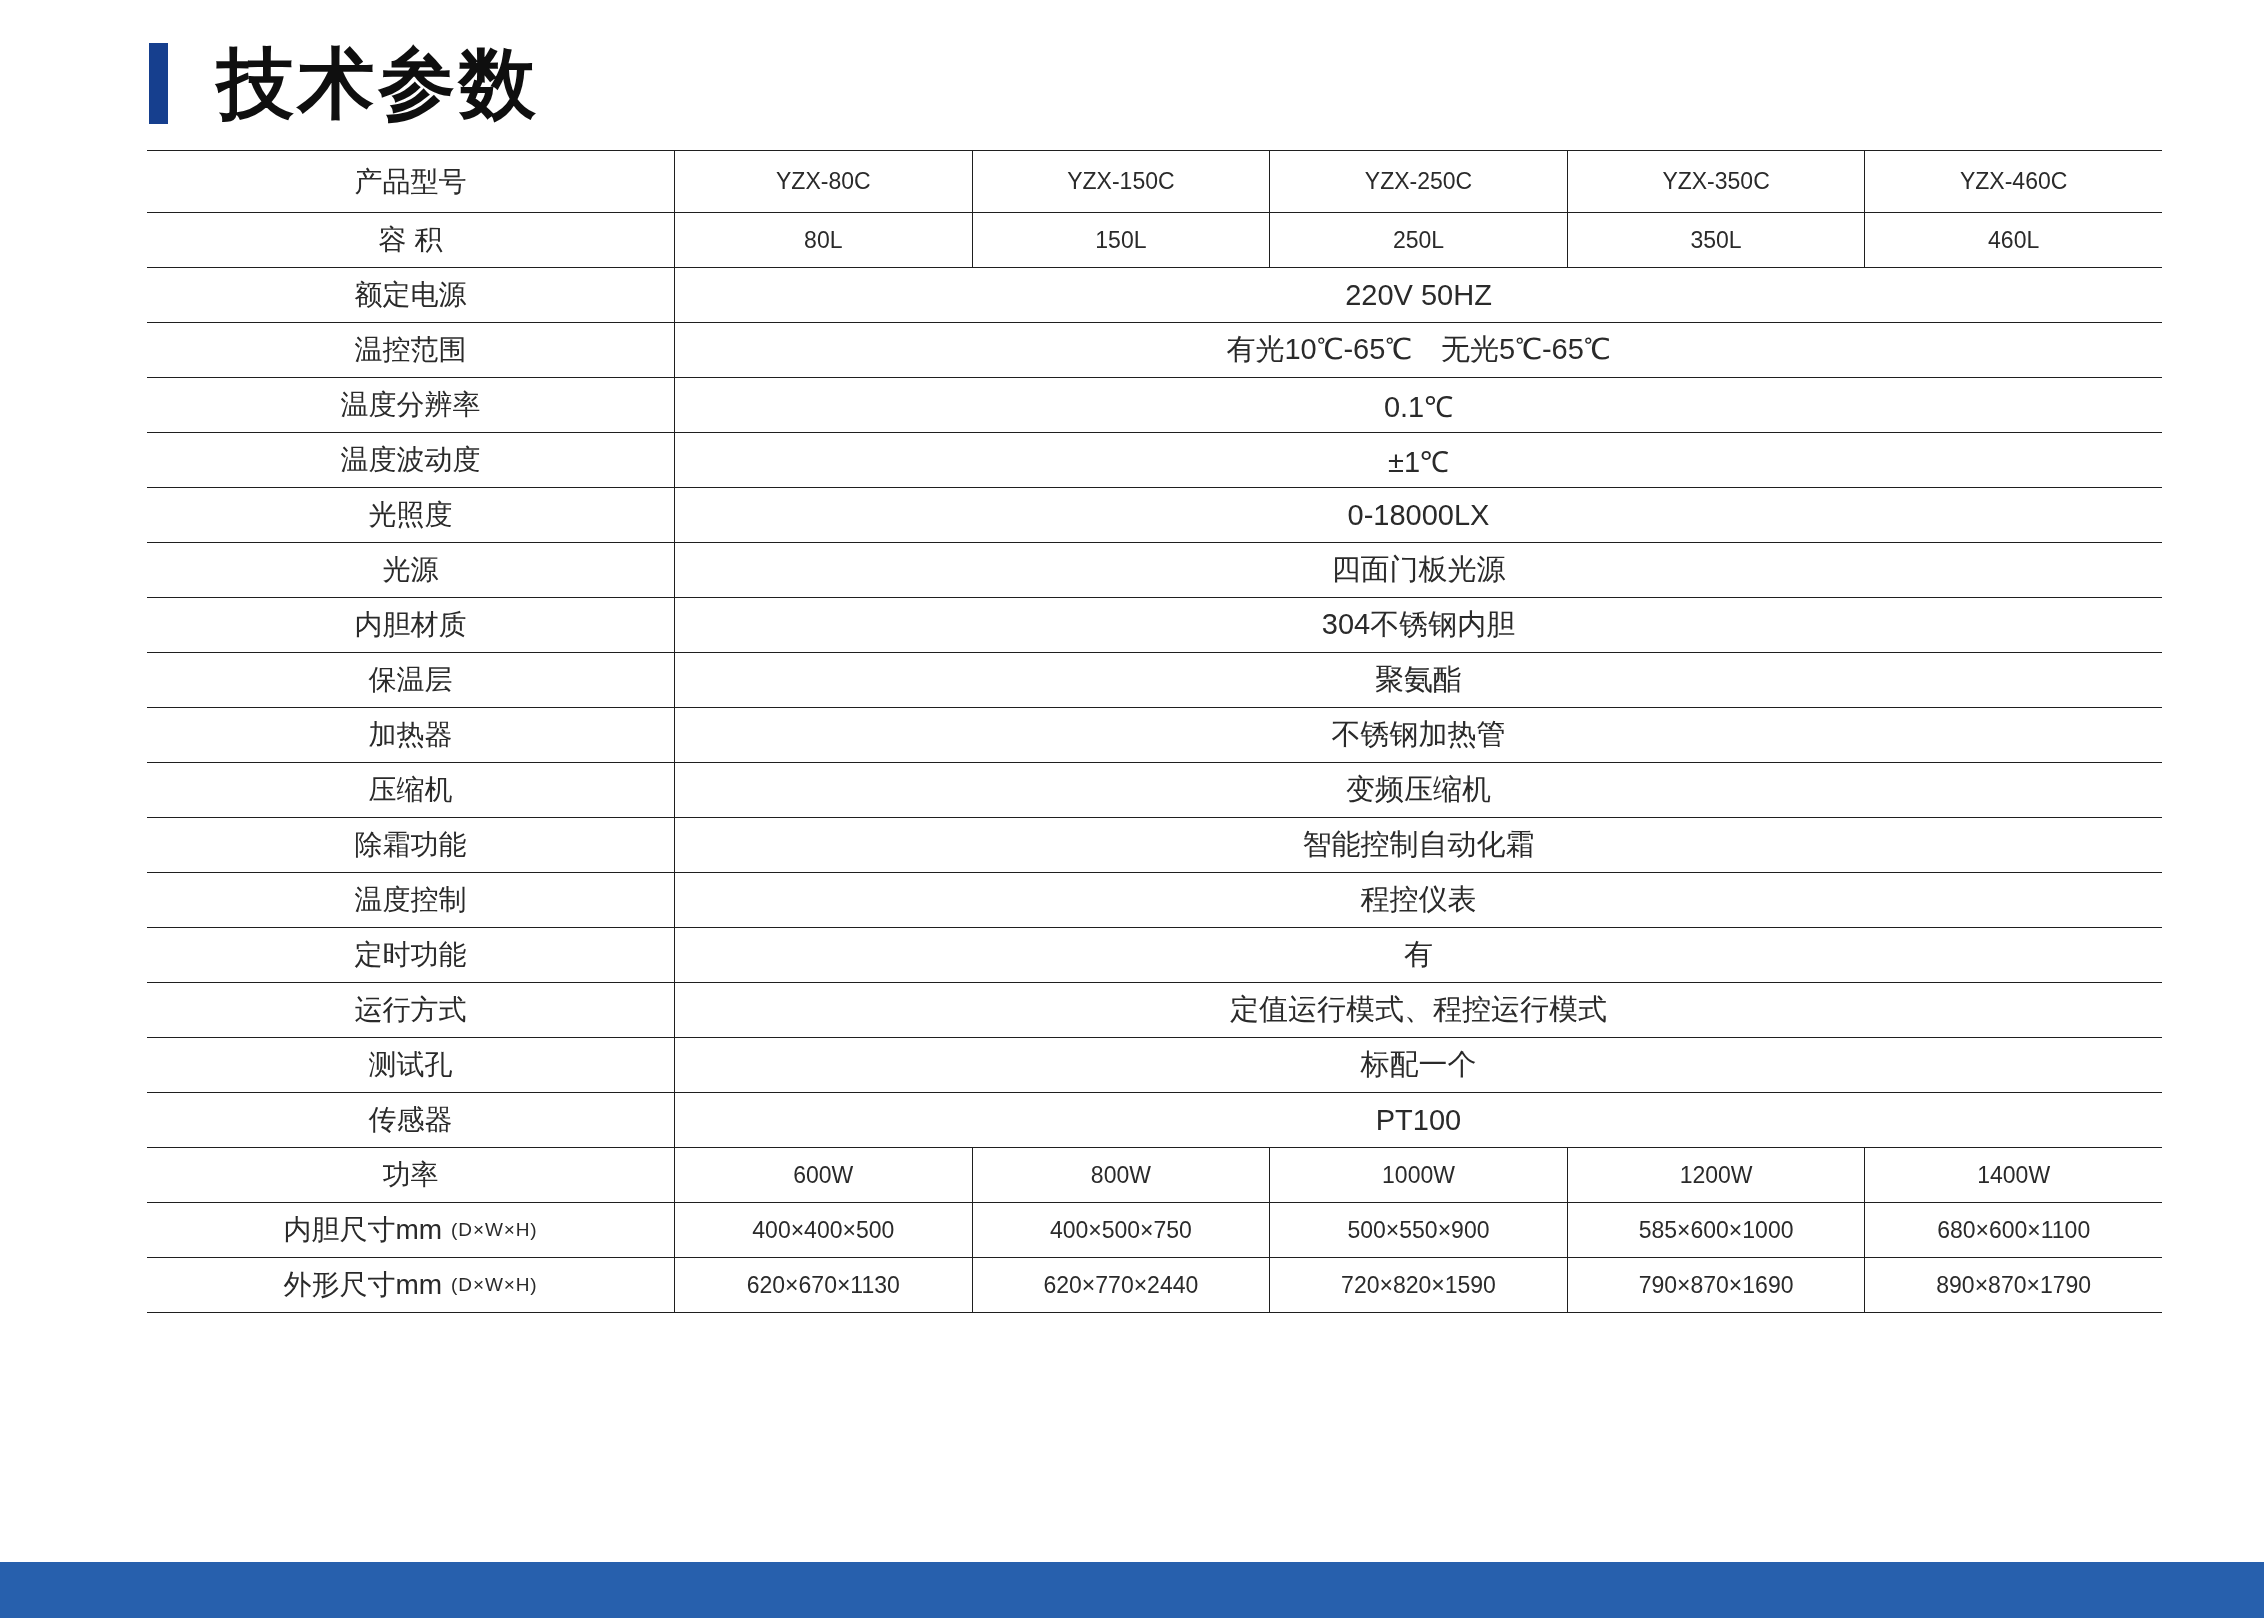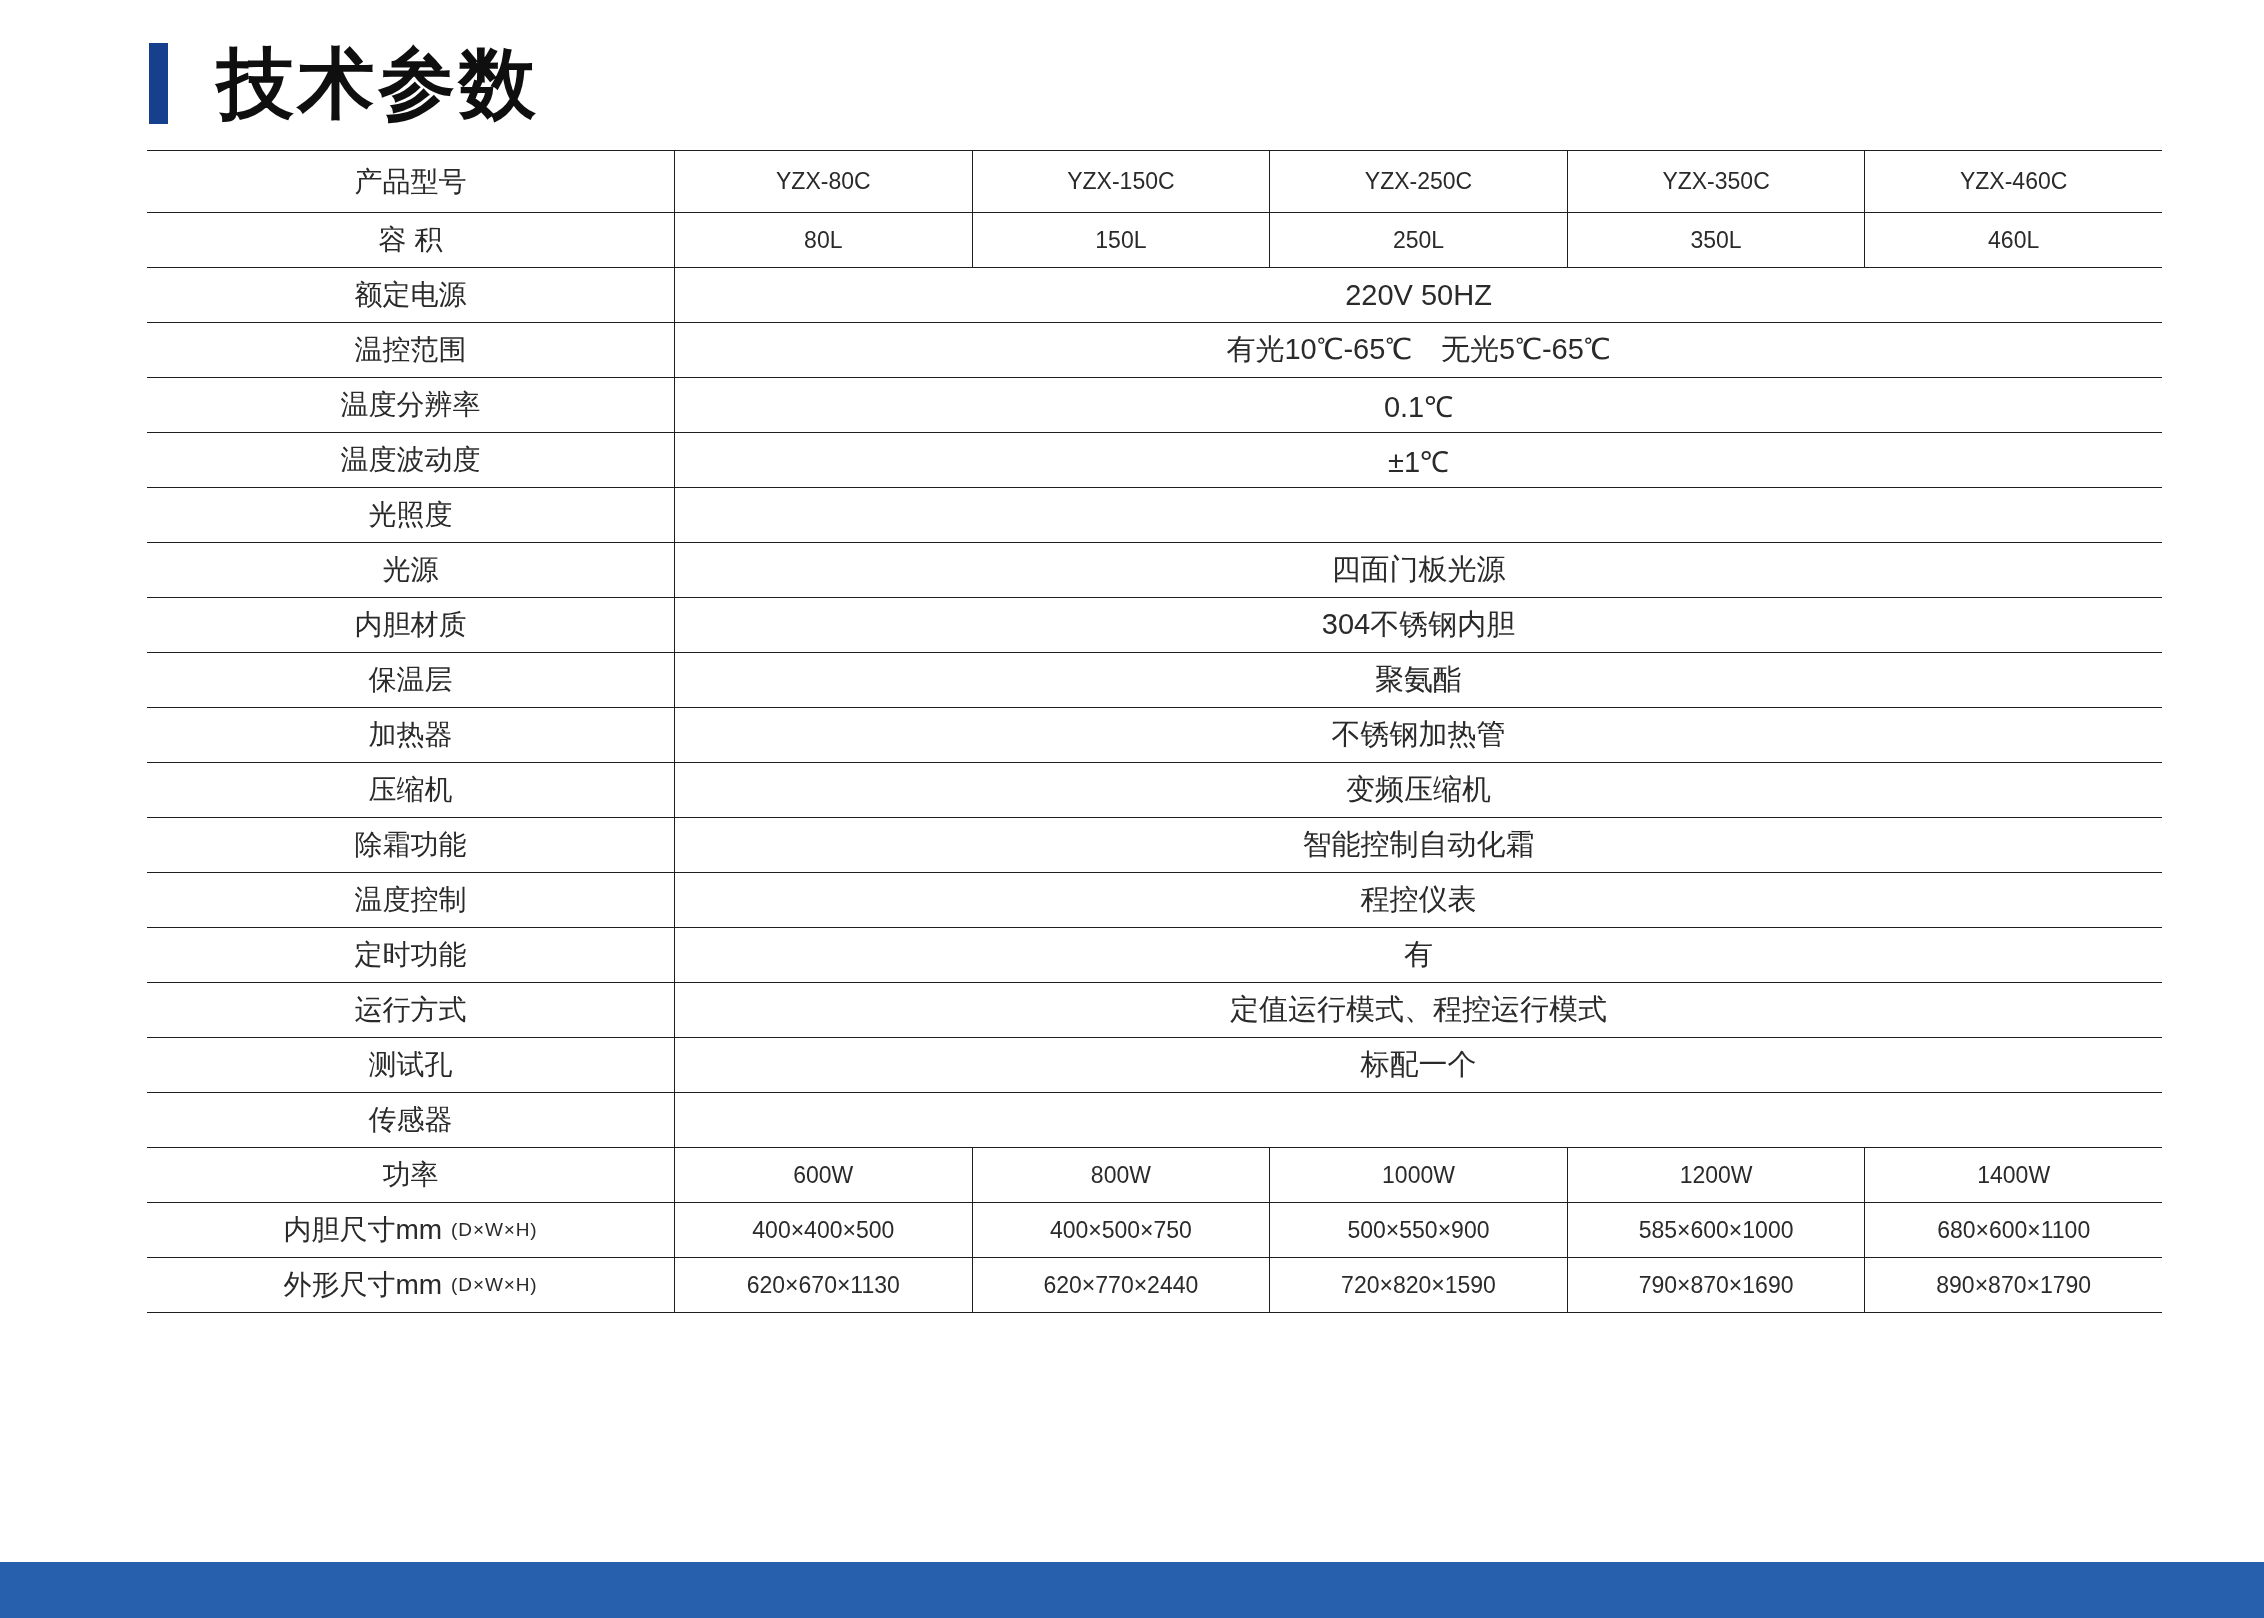--- a/index.html
+++ b/index.html
@@ -146,20 +146,21 @@
     <div class="row">
       <div class="cell label-cell">
         <span>温度波动度</span>
       </div>
       <div class="cell span-cell">±1℃</div>
     </div>
     <div class="row">
       <div class="cell label-cell">
         <span>光照度</span>
       </div>
+      <div class="cell span-cell">0-18000LX</div>
     </div>
     <div class="row">
       <div class="cell label-cell">
         <span>光源</span>
       </div>
       <div class="cell span-cell">四面门板光源</div>
     </div>
     <div class="row">
       <div class="cell label-cell">
         <span>内胆材质</span>
@@ -211,20 +212,21 @@
     <div class="row">
       <div class="cell label-cell">
         <span>测试孔</span>
       </div>
       <div class="cell span-cell">标配一个</div>
     </div>
     <div class="row">
       <div class="cell label-cell">
         <span>传感器</span>
       </div>
+      <div class="cell span-cell">PT100</div>
     </div>
     <div class="row">
       <div class="cell label-cell">
         <span>功率</span>
       </div>
       <div class="cell value-cell">600W</div>
       <div class="cell value-cell">800W</div>
       <div class="cell value-cell">1000W</div>
       <div class="cell value-cell">1200W</div>
       <div class="cell value-cell">1400W</div>

